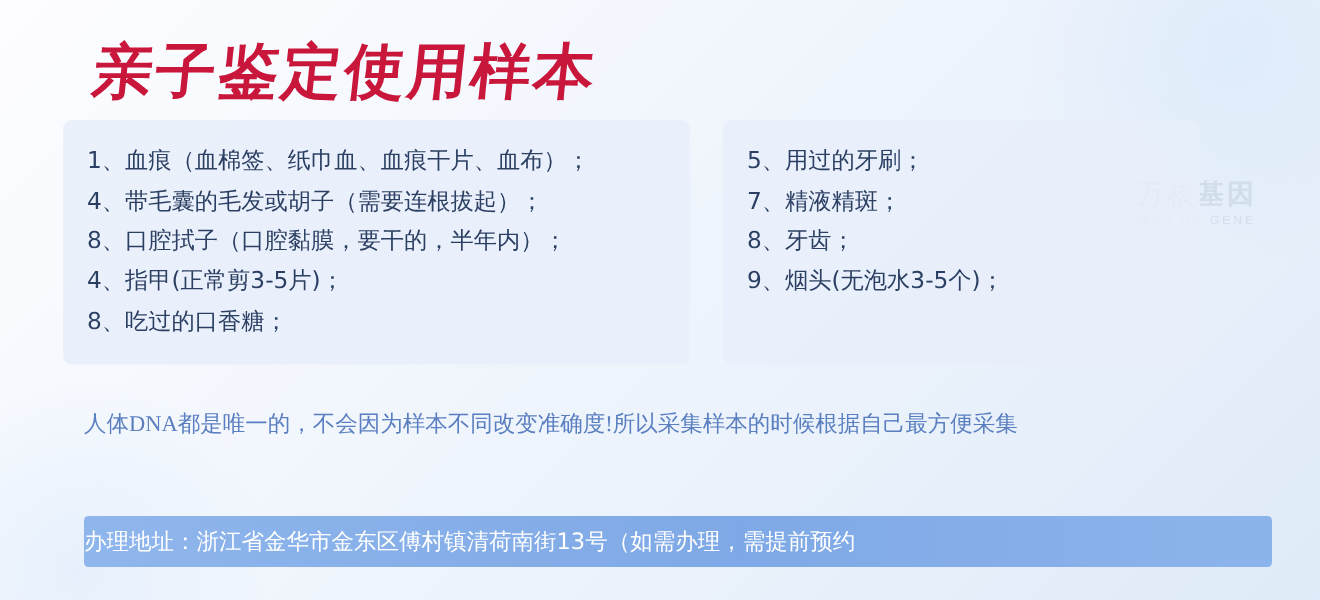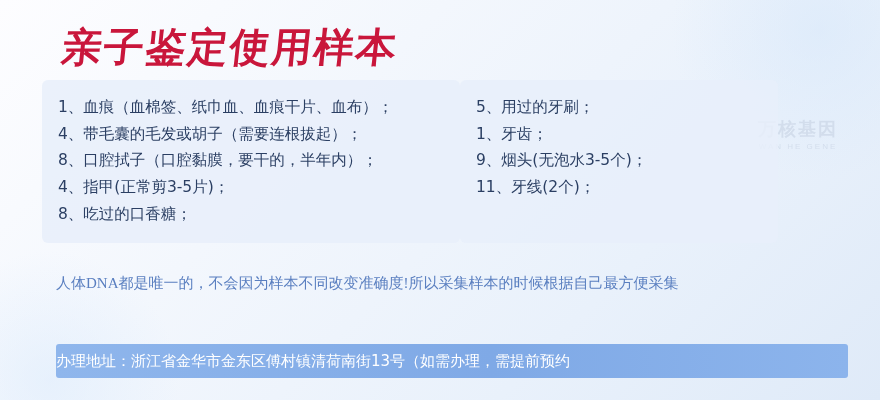--- a/index.html
+++ b/index.html
@@ -58,20 +58,21 @@
     margin-top: 2px;
   }
 
   
   .panels {
     position: absolute;
     left: 42px;
     top: 80px;
     width: 800px;
     display: flex;
+    gap: 22px;
   }
   .panel {
     background: rgba(231, 238, 250, 0.85);
     border-radius: 6px;
     padding: 14px 16px 16px 16px;
     box-sizing: border-box;
   }
   .panel-left { width: 418px; }
   .panel-right { width: 318px; }
   .panel ol, .panel ul {
@@ -160,23 +161,23 @@
         <li>4、带毛囊的毛发或胡子（需要连根拔起）；</li>
         <li>8、口腔拭子（口腔黏膜，要干的，半年内）；</li>
         <li>4、指甲(正常剪3-5片)；</li>
         <li>8、吃过的口香糖；</li>
       </ul>
     </div>
 
     <div class="panel panel-right">
       <ul>
         <li>5、用过的牙刷；</li>
-        <li>1、牙齿；</li>
+        <li>7、精液精斑；</li>
+        <li>8、牙齿；</li>
         <li>9、烟头(无泡水3-5个)；</li>
-        <li>11、牙线(2个)；</li>
       </ul>
     </div>
 
   </div>
 
   <div class="note">
     <div>人体DNA都是唯一的，不会因为样本不同改变准确度!所以采集样本的时候根据自己最方便采集</div>
   </div>
 
   <div class="address-bar">

